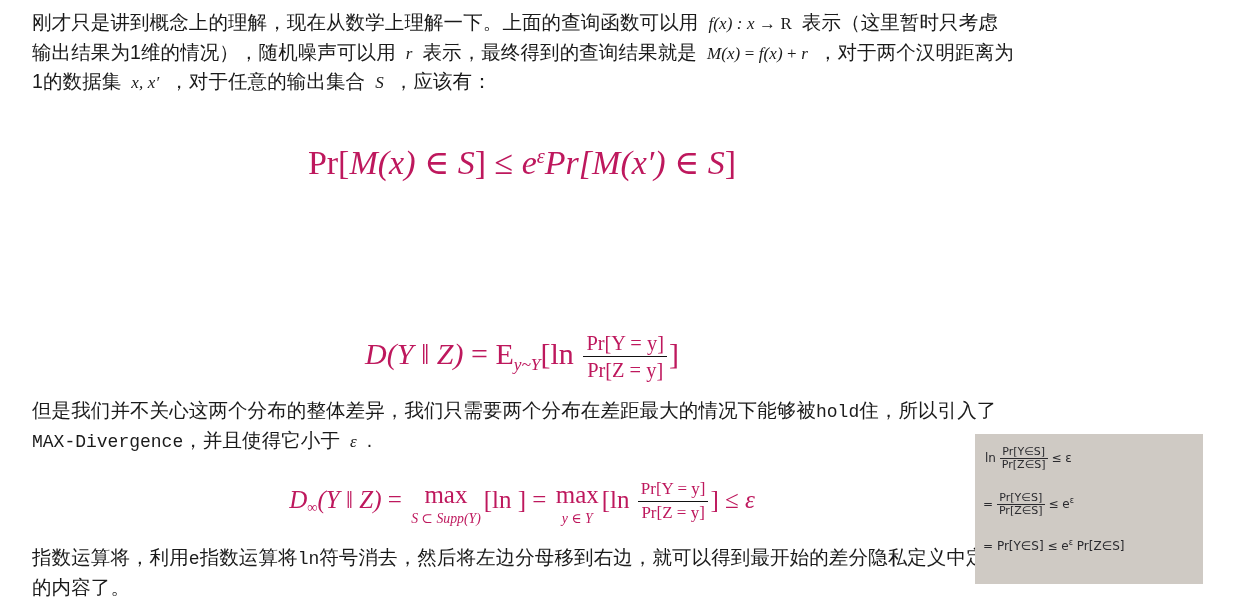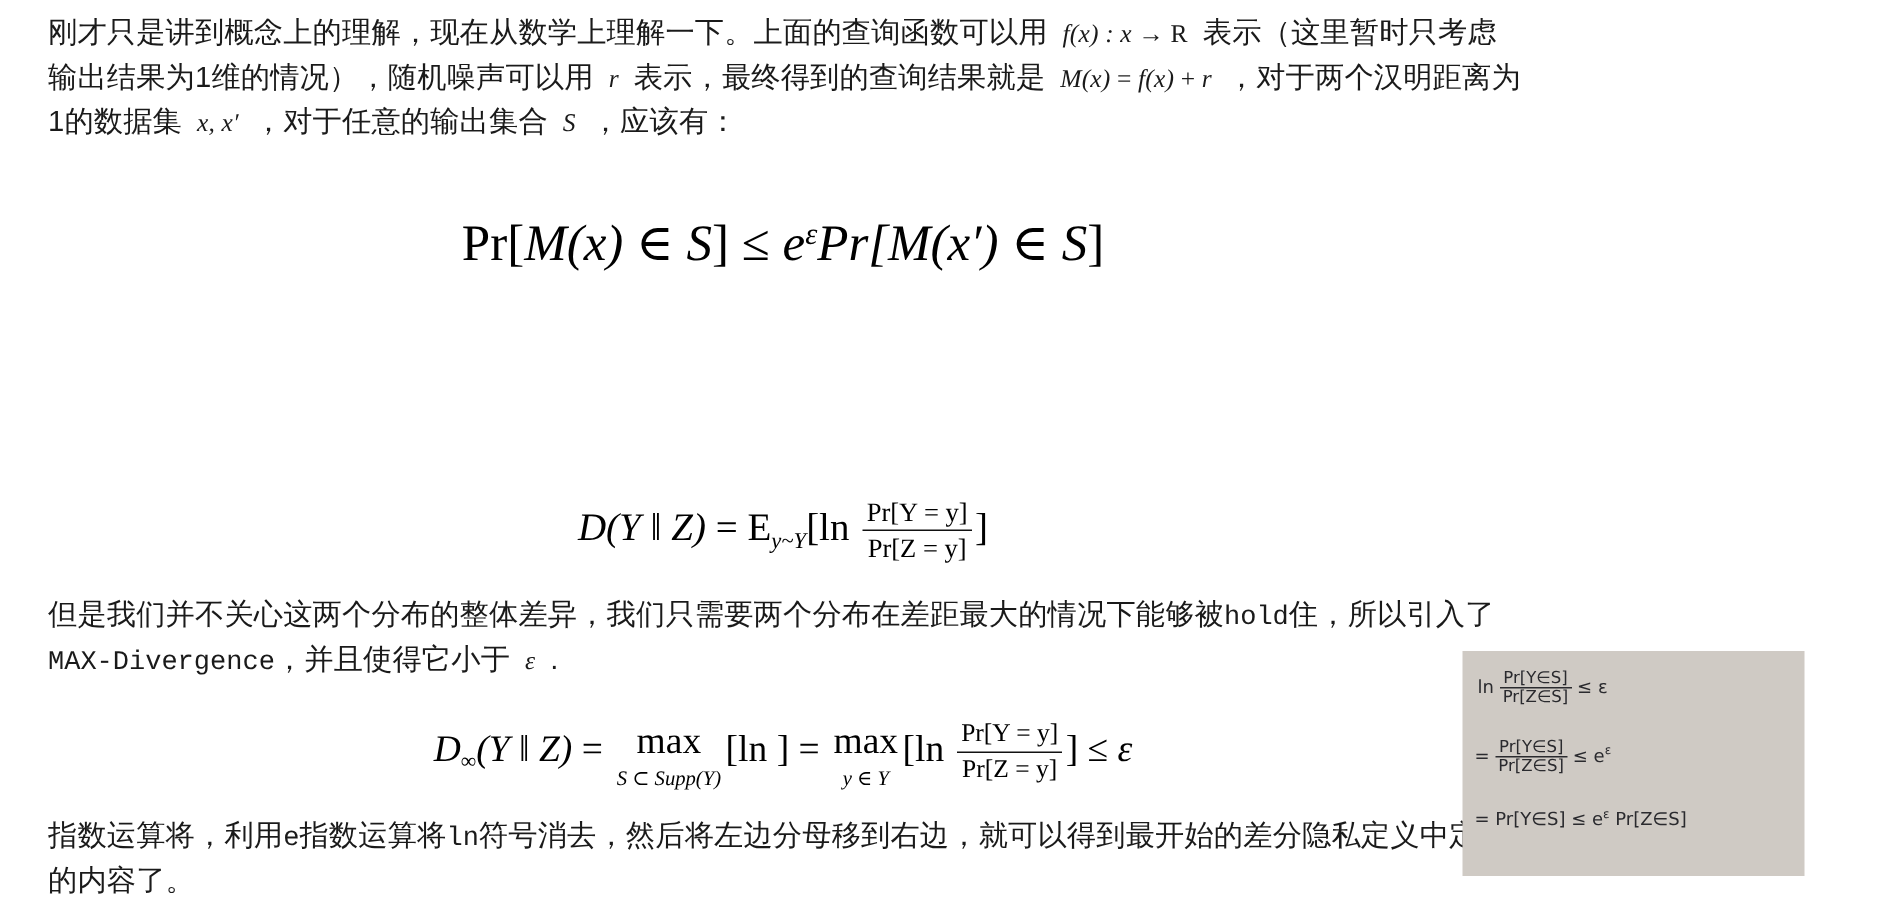--- a/index.html
+++ b/index.html
@@ -46,29 +46,29 @@
   .imath .up {
     font-style: normal;
   }
   .cal {
     font-family: "Liberation Serif", "DejaVu Serif", serif;
     font-style: italic;
   }
   .block-eq {
     text-align: center;
     font-family: "Liberation Serif", "DejaVu Serif", serif;
-    color: #000000;
+    color: #be185d;
   }
   #eq1 {
     margin-top: 30px;
     font-size: 34px;
   }
   #eq2 {
     margin-top: 22px;
-    font-size: 26px;
+    font-size: 30px;
   }
   #eq3 {
     margin-top: 10px;
     font-size: 25px;
   }
   .it { font-style: italic; }
   .frac {
     display: inline-block;
     vertical-align: middle;
     text-align: center;

